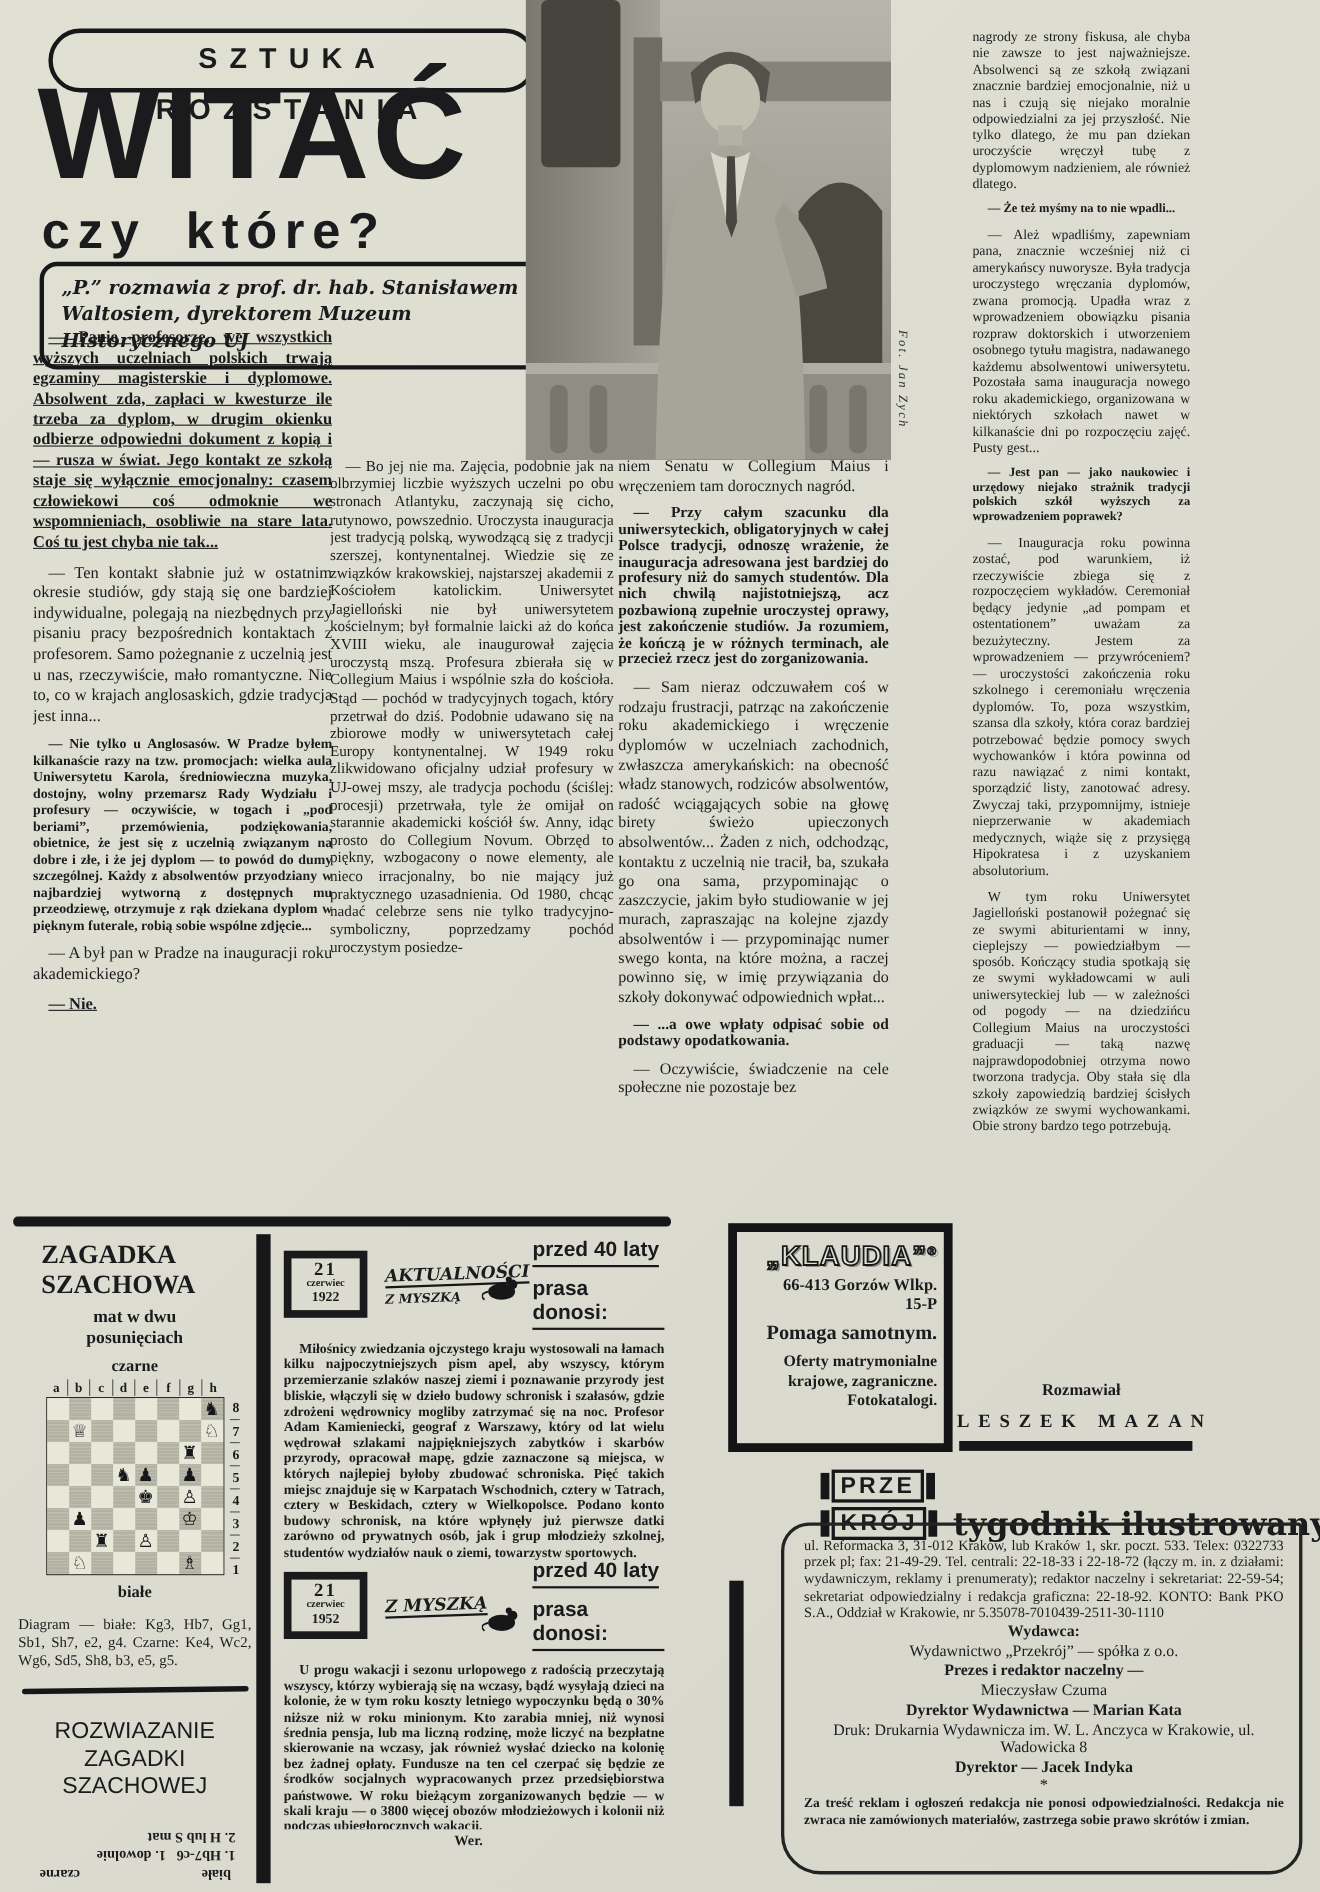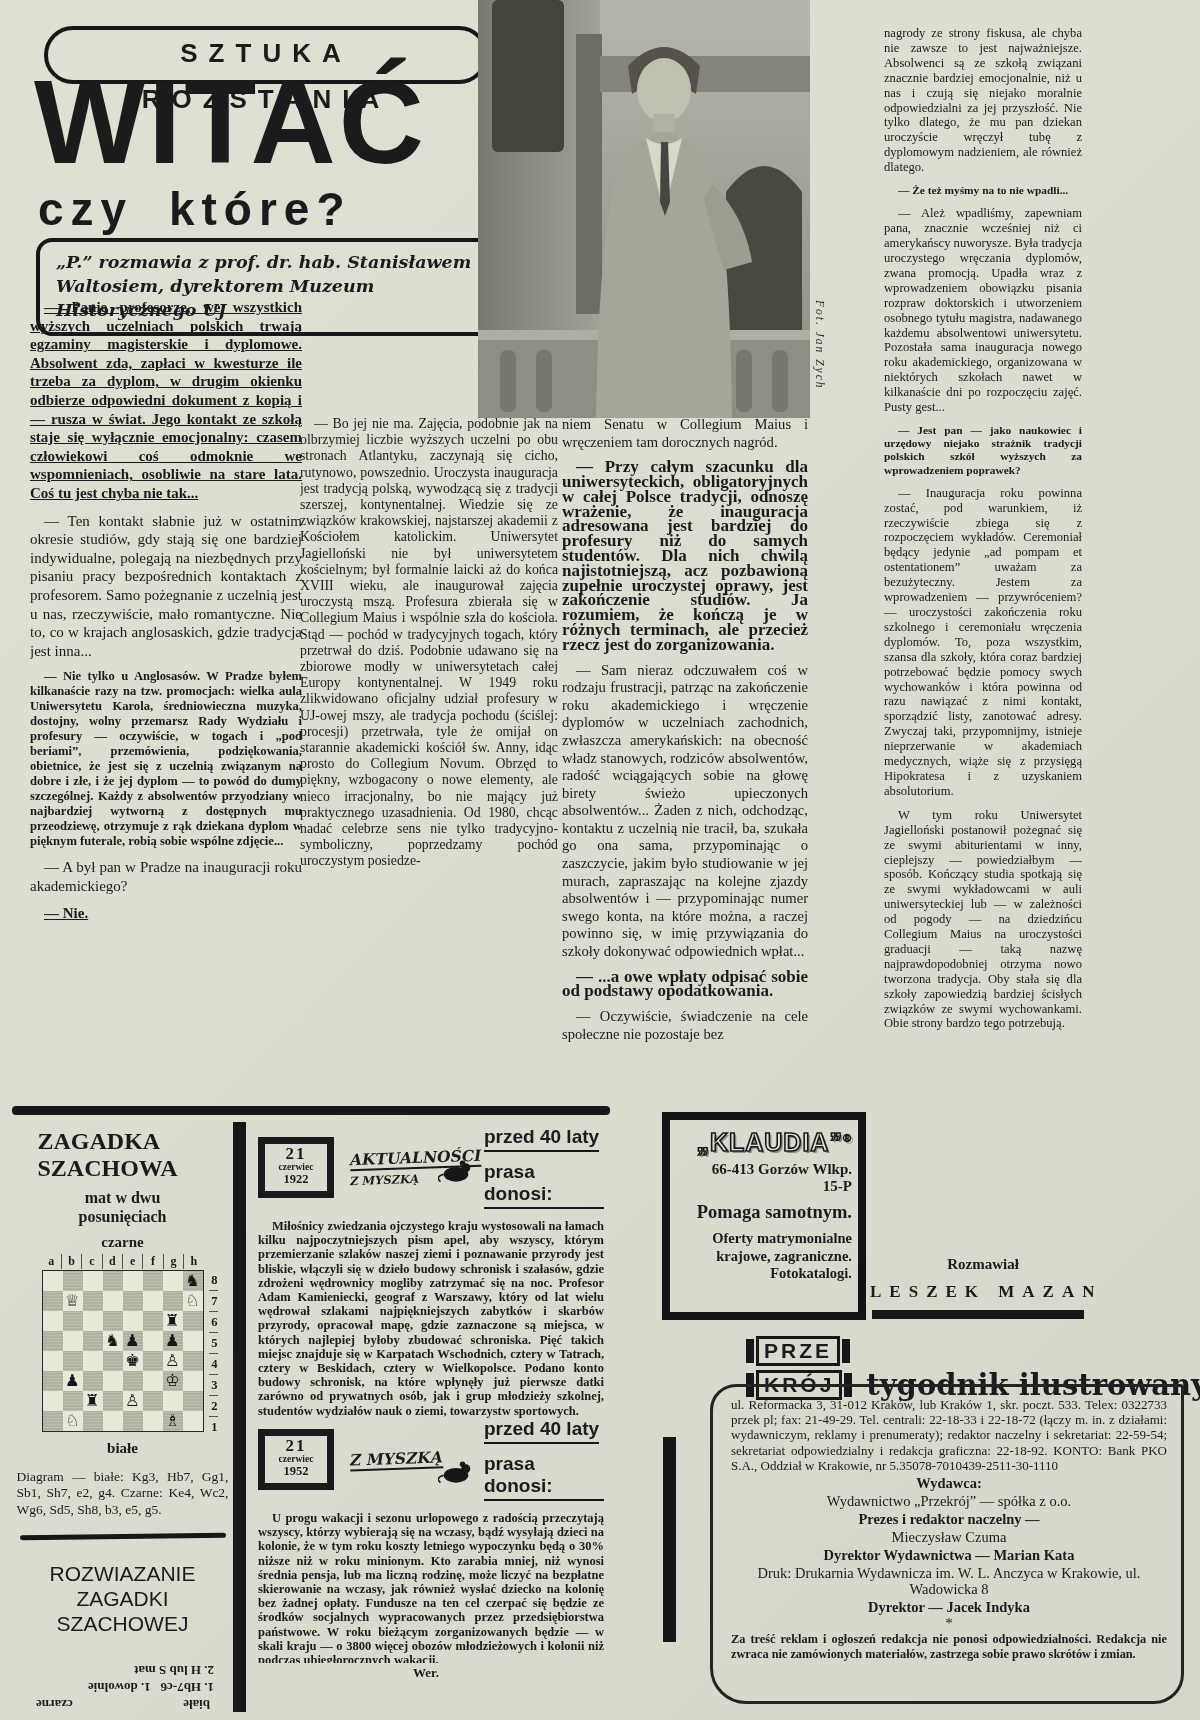--- a/index.html
+++ b/index.html
@@ -30,21 +30,21 @@
   
   .col{overflow:hidden;}
   .col p{margin:0 0 9px 0;text-indent:14px;}
   .col p.noind{text-indent:0;}
   .col p.q{font-weight:bold;text-decoration:underline;}
   .col p.qs{font-weight:bold;}
   .c1{left:30px;top:298px;width:272px;height:800px;font-size:15px;line-height:18.6px;}
   .c1 p.qs{font-size:12.6px;line-height:15px;}
   .c2{left:300px;top:416px;width:258px;height:688px;font-size:13.8px;line-height:16.2px;}
   .c3{left:562px;top:416px;width:246px;height:692px;font-size:14.6px;line-height:17.6px;}
-  .c3 p.qs{font-size:17px;line-height:14.8px;}
+  .c3 p.qs{font-size:14px;line-height:14.8px;}
   .c4{left:884px;top:26px;width:198px;height:1224px;font-size:12.6px;line-height:14.9px;}
   .c4 p.qs{font-size:11.4px;line-height:13.2px;}
   .byline-label{left:884px;top:1256px;width:198px;text-align:center;font-size:15px;font-weight:bold;}
   .byline-name{left:870px;top:1282px;width:214px;text-align:center;font-weight:bold;font-size:17px;letter-spacing:8px;white-space:nowrap;}
 
   
   .bar-left{left:12px;top:1106px;width:598px;height:9px;border-radius:4px;}
   .vbar-mid{left:233px;top:1122px;width:13px;height:590px;}
   .bar-right{left:872px;top:1310px;width:212px;height:9px;}
   .vbar-right{left:663px;top:1437px;width:13px;height:205px;}

